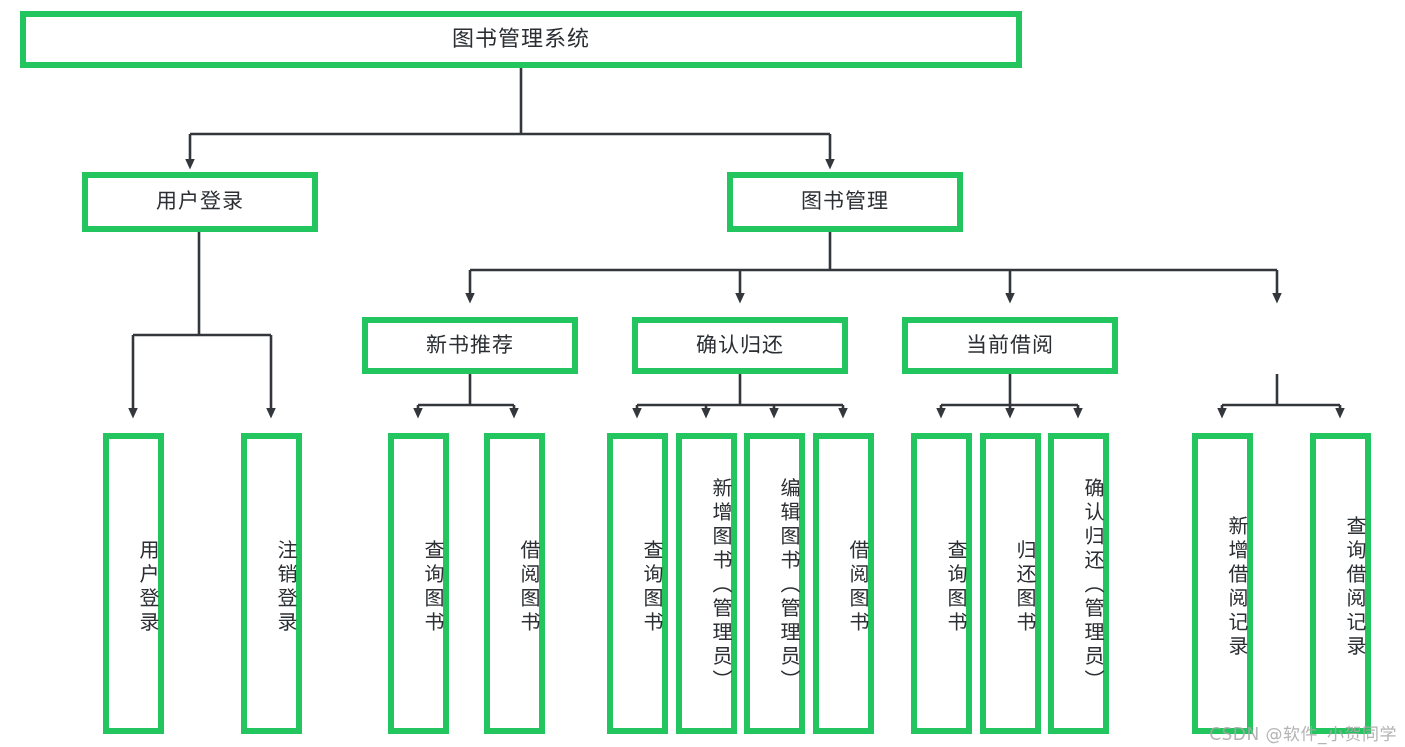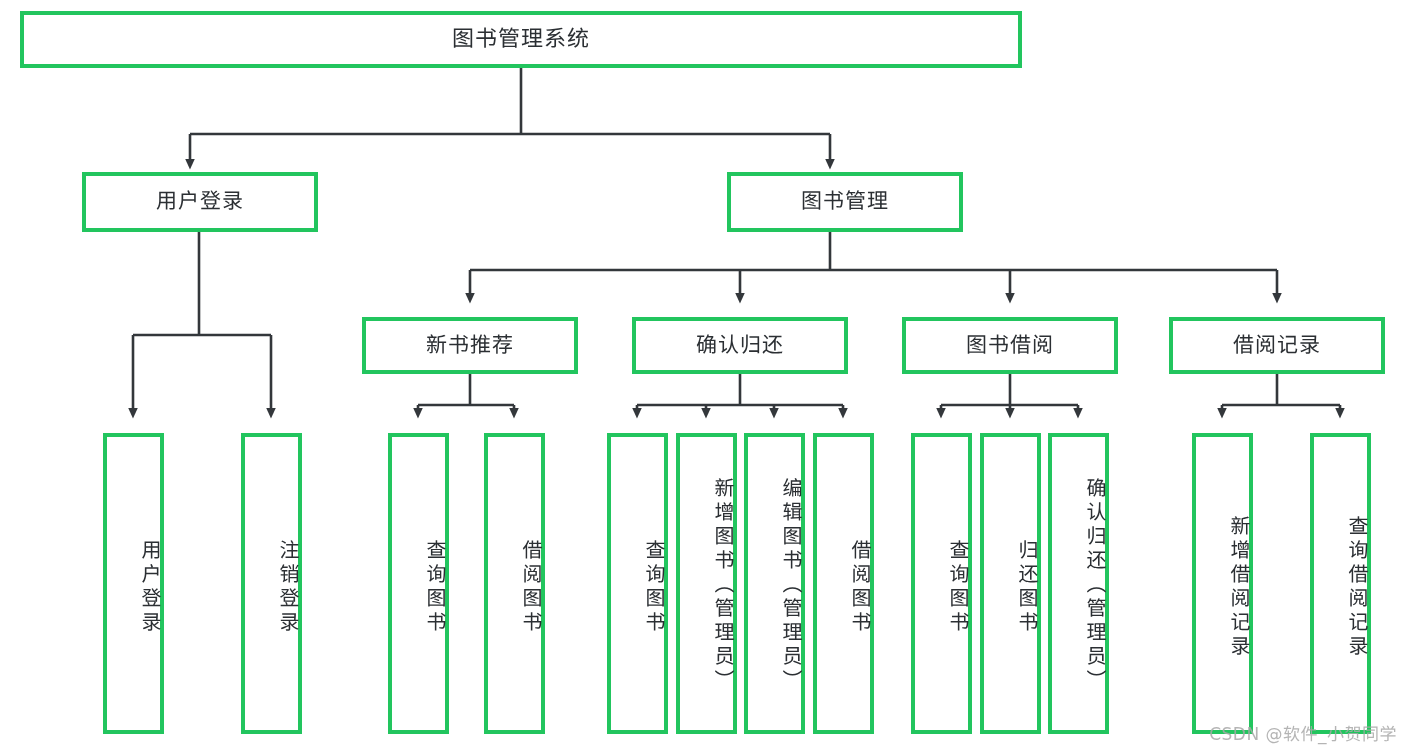--- a/index.html
+++ b/index.html
@@ -14,21 +14,21 @@
   #diagram{
     position:absolute;left:0;top:0;width:1405px;height:747px;
   }
   
   #wires{position:absolute;left:0;top:0;width:1405px;height:747px;}
 
   .node{
     position:absolute;
     box-sizing:border-box;
     background:#ffffff;
-    border:4px solid #22c55e;
+    border:6px solid #22c55e;
     display:flex;
     align-items:center;
     justify-content:center;
     color:#2b2f33;
     z-index:2;
   }
   .node.h{           
     font-size:21px;
     letter-spacing:1px;
     line-height:1.1;
@@ -113,22 +113,21 @@
     </g>
   </svg>
 
   <div class="node h root" style="left:20px;top:11px;width:1002px;height:57px;">图书管理系统</div>
 
   <div class="node h" style="left:82px;top:172px;width:236px;height:60px;">用户登录</div>
   <div class="node h" style="left:712px;top:172px;width:236px;height:60px;margin-left:15px;">图书管理</div>
 
   <div class="node h" style="left:362px;top:317px;width:216px;height:57px;">新书推荐</div>
   <div class="node h" style="left:632px;top:317px;width:216px;height:57px;">确认归还</div>
-  <div class="node h" style="left:902px;top:317px;width:216px;height:57px;">图书借阅</div>
-  <div class="node h" style="left:1169px;top:317px;width:216px;height:57px;">借阅记录</div>
+  <div class="node h" style="left:902px;top:317px;width:216px;height:57px;">当前借阅</div>
 
   <div class="node v" style="left:103px;top:433px;width:61px;height:301px;">用户登录</div>
   <div class="node v" style="left:241px;top:433px;width:61px;height:301px;">注销登录</div>
 
   <div class="node v" style="left:388px;top:433px;width:61px;height:301px;">查询图书</div>
   <div class="node v" style="left:484px;top:433px;width:61px;height:301px;">借阅图书</div>
 
   <div class="node v" style="left:607px;top:433px;width:61px;height:301px;">查询图书</div>
   <div class="node v tall" style="left:676px;top:433px;width:61px;height:301px;">新增图书（管理员）</div>
   <div class="node v tall" style="left:744px;top:433px;width:61px;height:301px;">编辑图书（管理员）</div>

